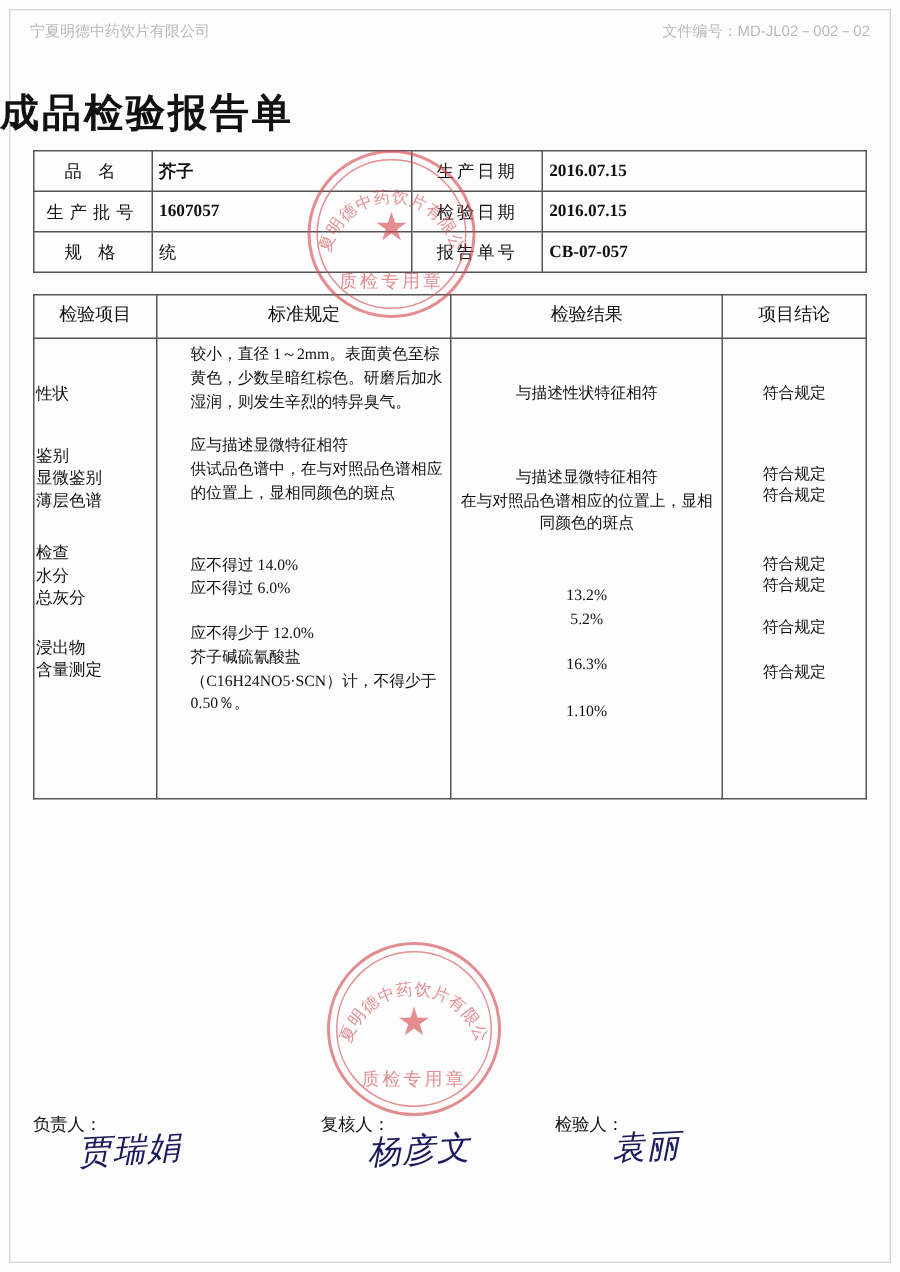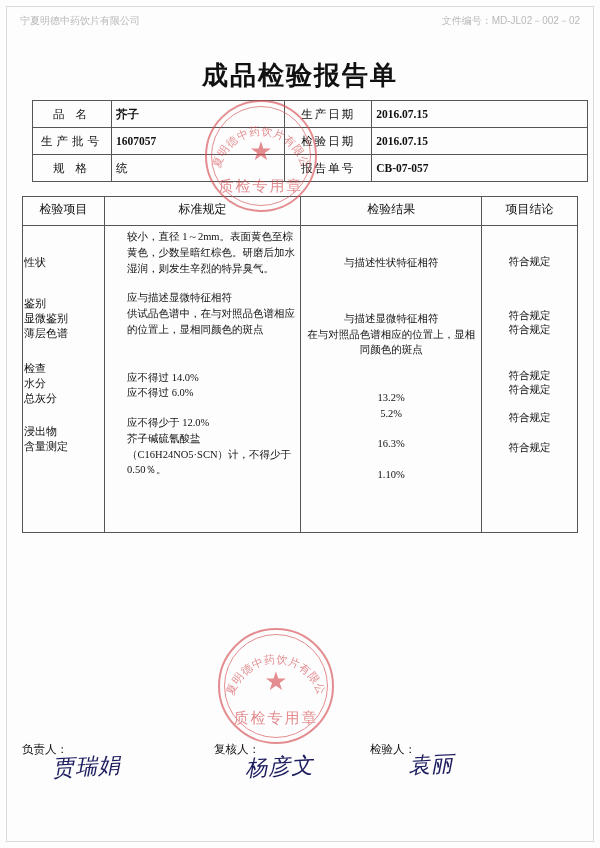--- a/index.html
+++ b/index.html
@@ -49,29 +49,29 @@
     position: absolute;
     right: 0;
     top: 0;
     white-space: nowrap;
   }
   .title {
     position: absolute;
     top: 58px;
     left: 0;
     width: 100%;
-    text-align: center;
+    text-align: left;
     font-size: 26px;
     font-weight: bold;
     letter-spacing: 2px;
     font-family: Liberation Sans, sans-serif;
   }
   table.doc {
     position: absolute;
-    left: 32px;
+    left: 22px;
     top: 100px;
     width: 556px;
     border-collapse: collapse;
     font-size: 11px;
   }
   table.doc td {
     border: 1px solid #555;
     padding: 2px 4px;
     vertical-align: middle;
     height: 22px;
@@ -229,21 +229,21 @@
     font-size: 11px;
     font-family: "Liberation Sans", sans-serif;
     letter-spacing: 0.5px;
   }
   .stamp .bottom-text {
     position: absolute;
     left: 0;
     bottom: 14px;
     width: 100%;
     text-align: center;
-    font-size: 15px;
+    font-size: 12px;
     font-family: "Liberation Sans", sans-serif;
     letter-spacing: 2px;
   }
 </style>
 </head>
 <body>
 
 <div class="page">
   <div class="scan-frame"></div>
 

